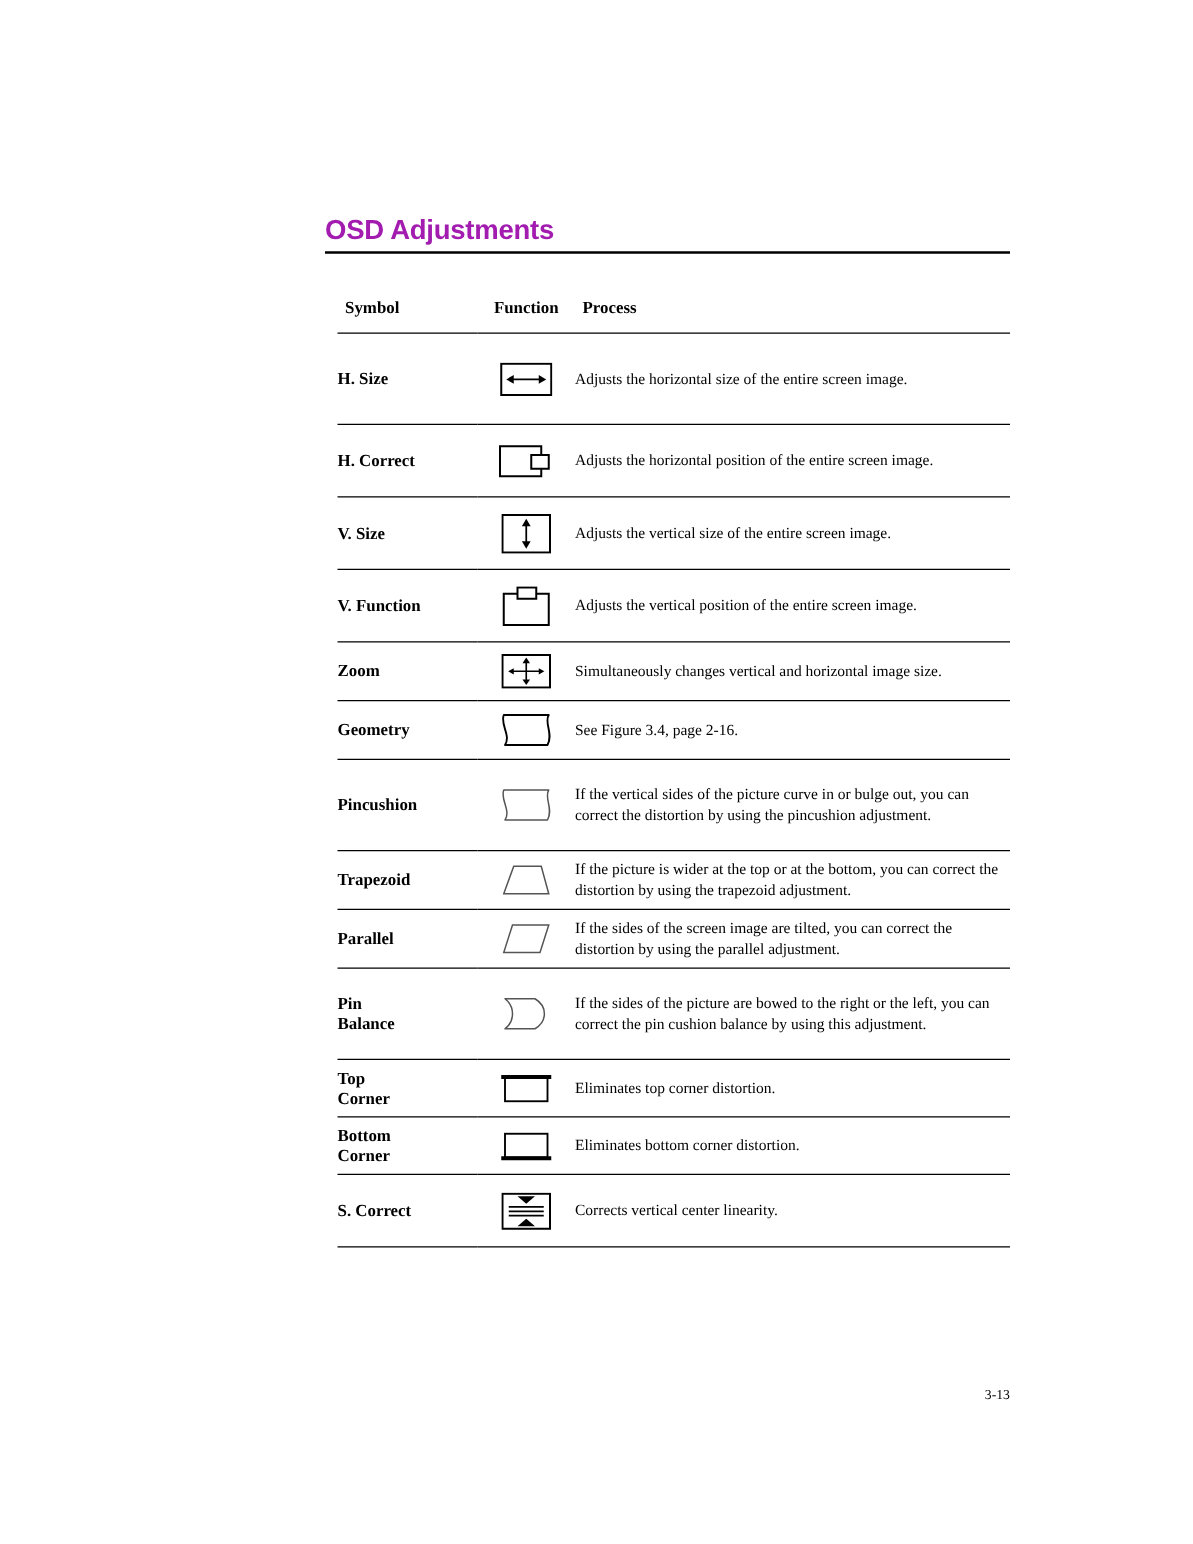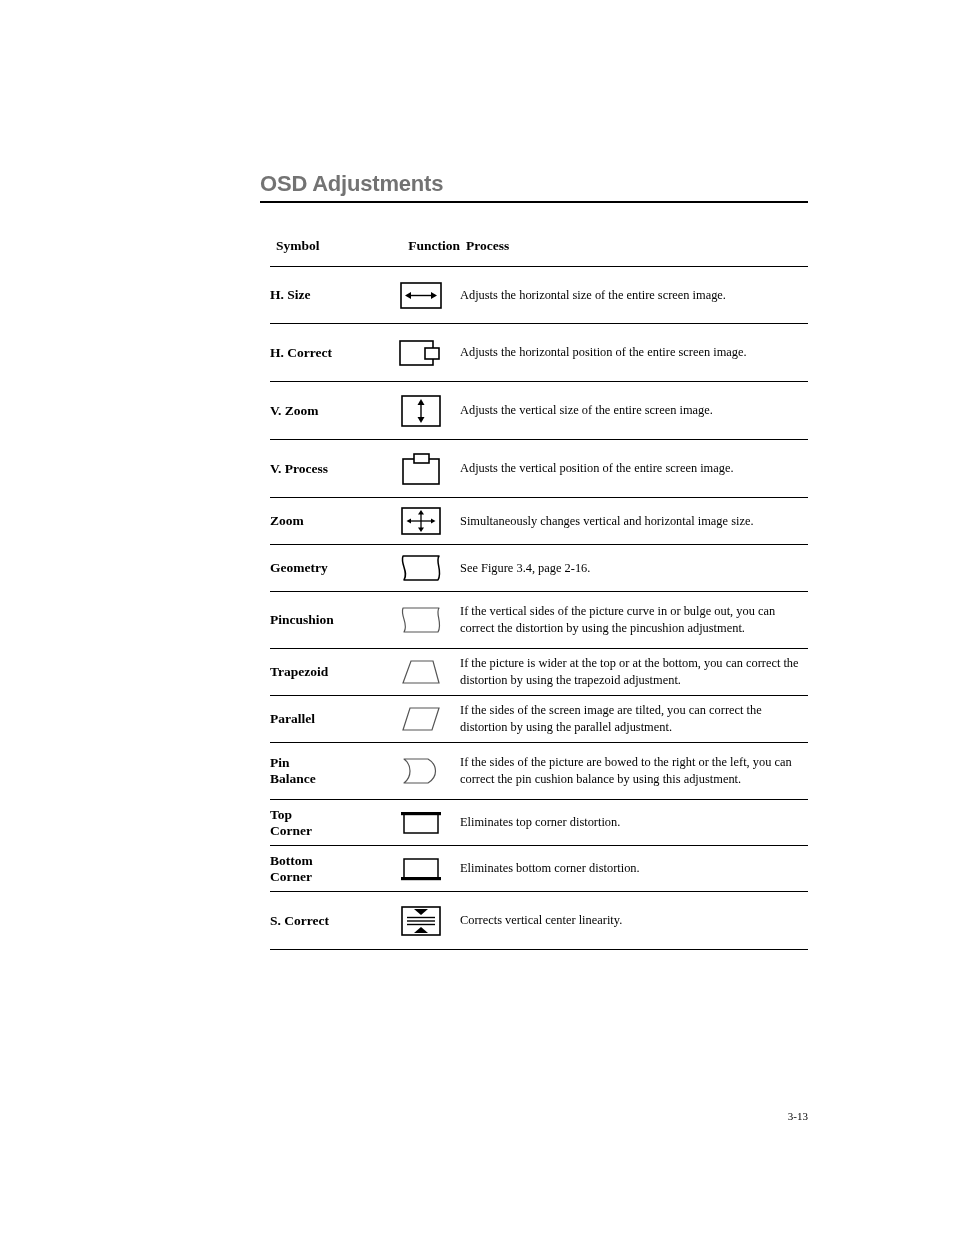--- a/index.html
+++ b/index.html
@@ -33,21 +33,21 @@
     width: 548px;
   }
   .page-title {
     font-family: "Liberation Sans", sans-serif;
     font-weight: bold;
     font-size: 22px;
     letter-spacing: -0.2px;
     line-height: 1.05;
     margin: 0;
     padding: 0 0 6px 0;
-    color: #737373;
+    color: #a21caf;
   }
   .title-rule {
     height: 2px;
     background: #000;
     width: 100%;
   }
 
   
   .osd-table {
     position: absolute;
@@ -64,21 +64,21 @@
   .osd-table th {
     font-family: "Liberation Serif", serif;
     font-weight: bold;
     font-size: 13.5px;
     text-align: left;
     padding: 10px 0 12px 0;
     vertical-align: bottom;
     border-bottom: 1.6px solid #000;
   }
   .osd-table th.th-symbol   { padding-left: 6px; }
-  .osd-table th.th-function { padding-left: 0; text-align: right; }
+  .osd-table th.th-function { padding-left: 0; text-align: center; }
   .osd-table th.th-process  { padding-left: 6px; }
 
   .osd-table td {
     border-bottom: 1.3px solid #000;
     vertical-align: middle;
     padding: 0;
   }
 
   .cell-symbol {
     font-weight: bold;
@@ -93,21 +93,21 @@
     padding: 4px 0;
   }
   .cell-process {
     font-size: 12.4px;
     line-height: 1.36;
     padding: 6px 2px 6px 6px;
     vertical-align: middle;
   }
 
   
-  tr.r-tall  td { height: 57px; }
+  tr.r-tall  td { height: 73px; }
   tr.r-mid   td { height: 58px; }
   tr.r-short td { height: 47px; }
   tr.r-xshort td { height: 46px; }
 
   .icon-svg { display: block; margin: 0 auto; }
 
   
   .folio {
     position: absolute;
     right: 146px;
@@ -163,36 +163,36 @@
             <svg class="icon-svg" width="44" height="30" viewBox="0 0 44 30">
               <rect x="1" y="3" width="33" height="24" fill="#fff" stroke="#000" stroke-width="1.6"></rect>
               <rect x="26" y="10" width="14" height="11" fill="#fff" stroke="#000" stroke-width="1.6"></rect>
             </svg>
           </span>
         </td>
         <td class="cell-process">Adjusts the horizontal position of the entire screen image.</td>
       </tr>
 
       <tr class="r-mid">
-        <td class="cell-symbol">V. Zoom</td>
+        <td class="cell-symbol">V. Size</td>
         <td class="cell-function">
           <span>
             <svg class="icon-svg" width="40" height="32" viewBox="0 0 40 32">
               <rect x="1" y="1" width="38" height="30" fill="#fff" stroke="#000" stroke-width="1.6"></rect>
               <line x1="20" y1="7" x2="20" y2="25" stroke="#000" stroke-width="1.4"></line>
               <polygon points="20,4 16.5,10 23.5,10" fill="#000"></polygon>
               <polygon points="20,28 16.5,22 23.5,22" fill="#000"></polygon>
             </svg>
           </span>
         </td>
         <td class="cell-process">Adjusts the vertical size of the entire screen image.</td>
       </tr>
 
       <tr class="r-mid">
-        <td class="cell-symbol">V. Process</td>
+        <td class="cell-symbol">V. Function</td>
         <td class="cell-function">
           <span>
             <svg class="icon-svg" width="42" height="32" viewBox="0 0 42 32">
               <rect x="3" y="6" width="36" height="25" fill="#fff" stroke="#000" stroke-width="1.6"></rect>
               <rect x="14" y="1" width="15" height="9" fill="#fff" stroke="#000" stroke-width="1.6"></rect>
             </svg>
           </span>
         </td>
         <td class="cell-process">Adjusts the vertical position of the entire screen image.</td>
       </tr>

